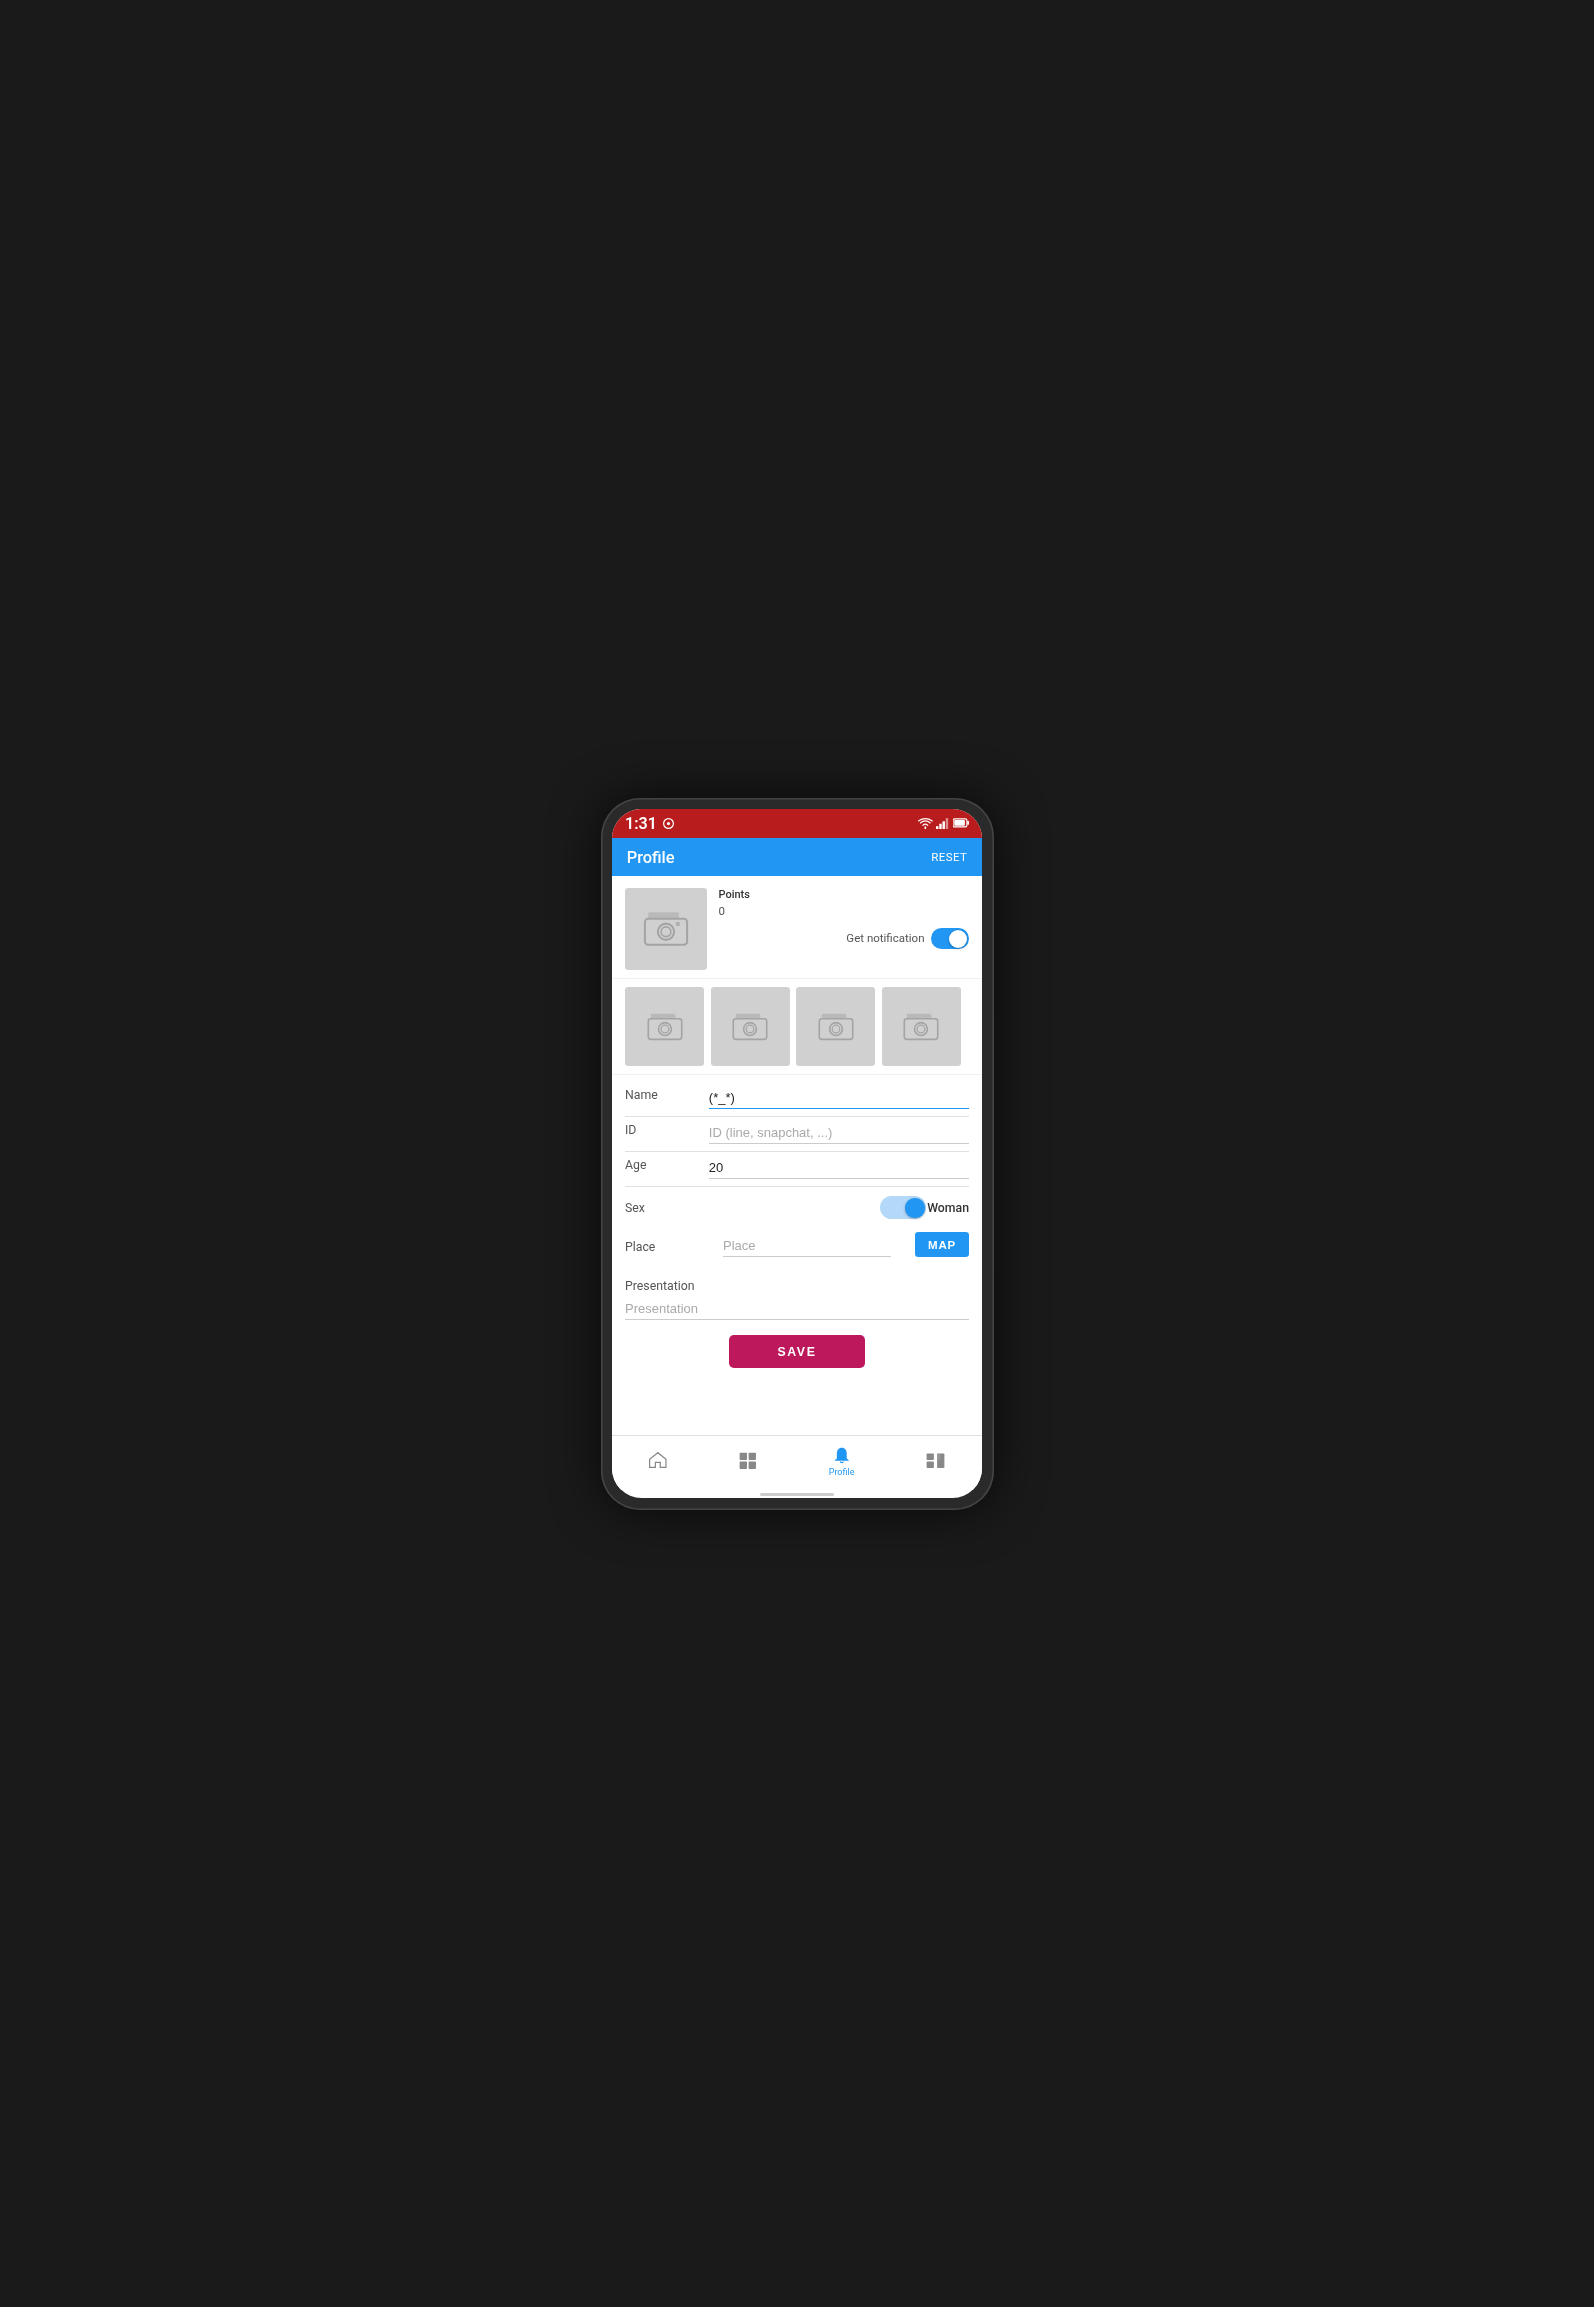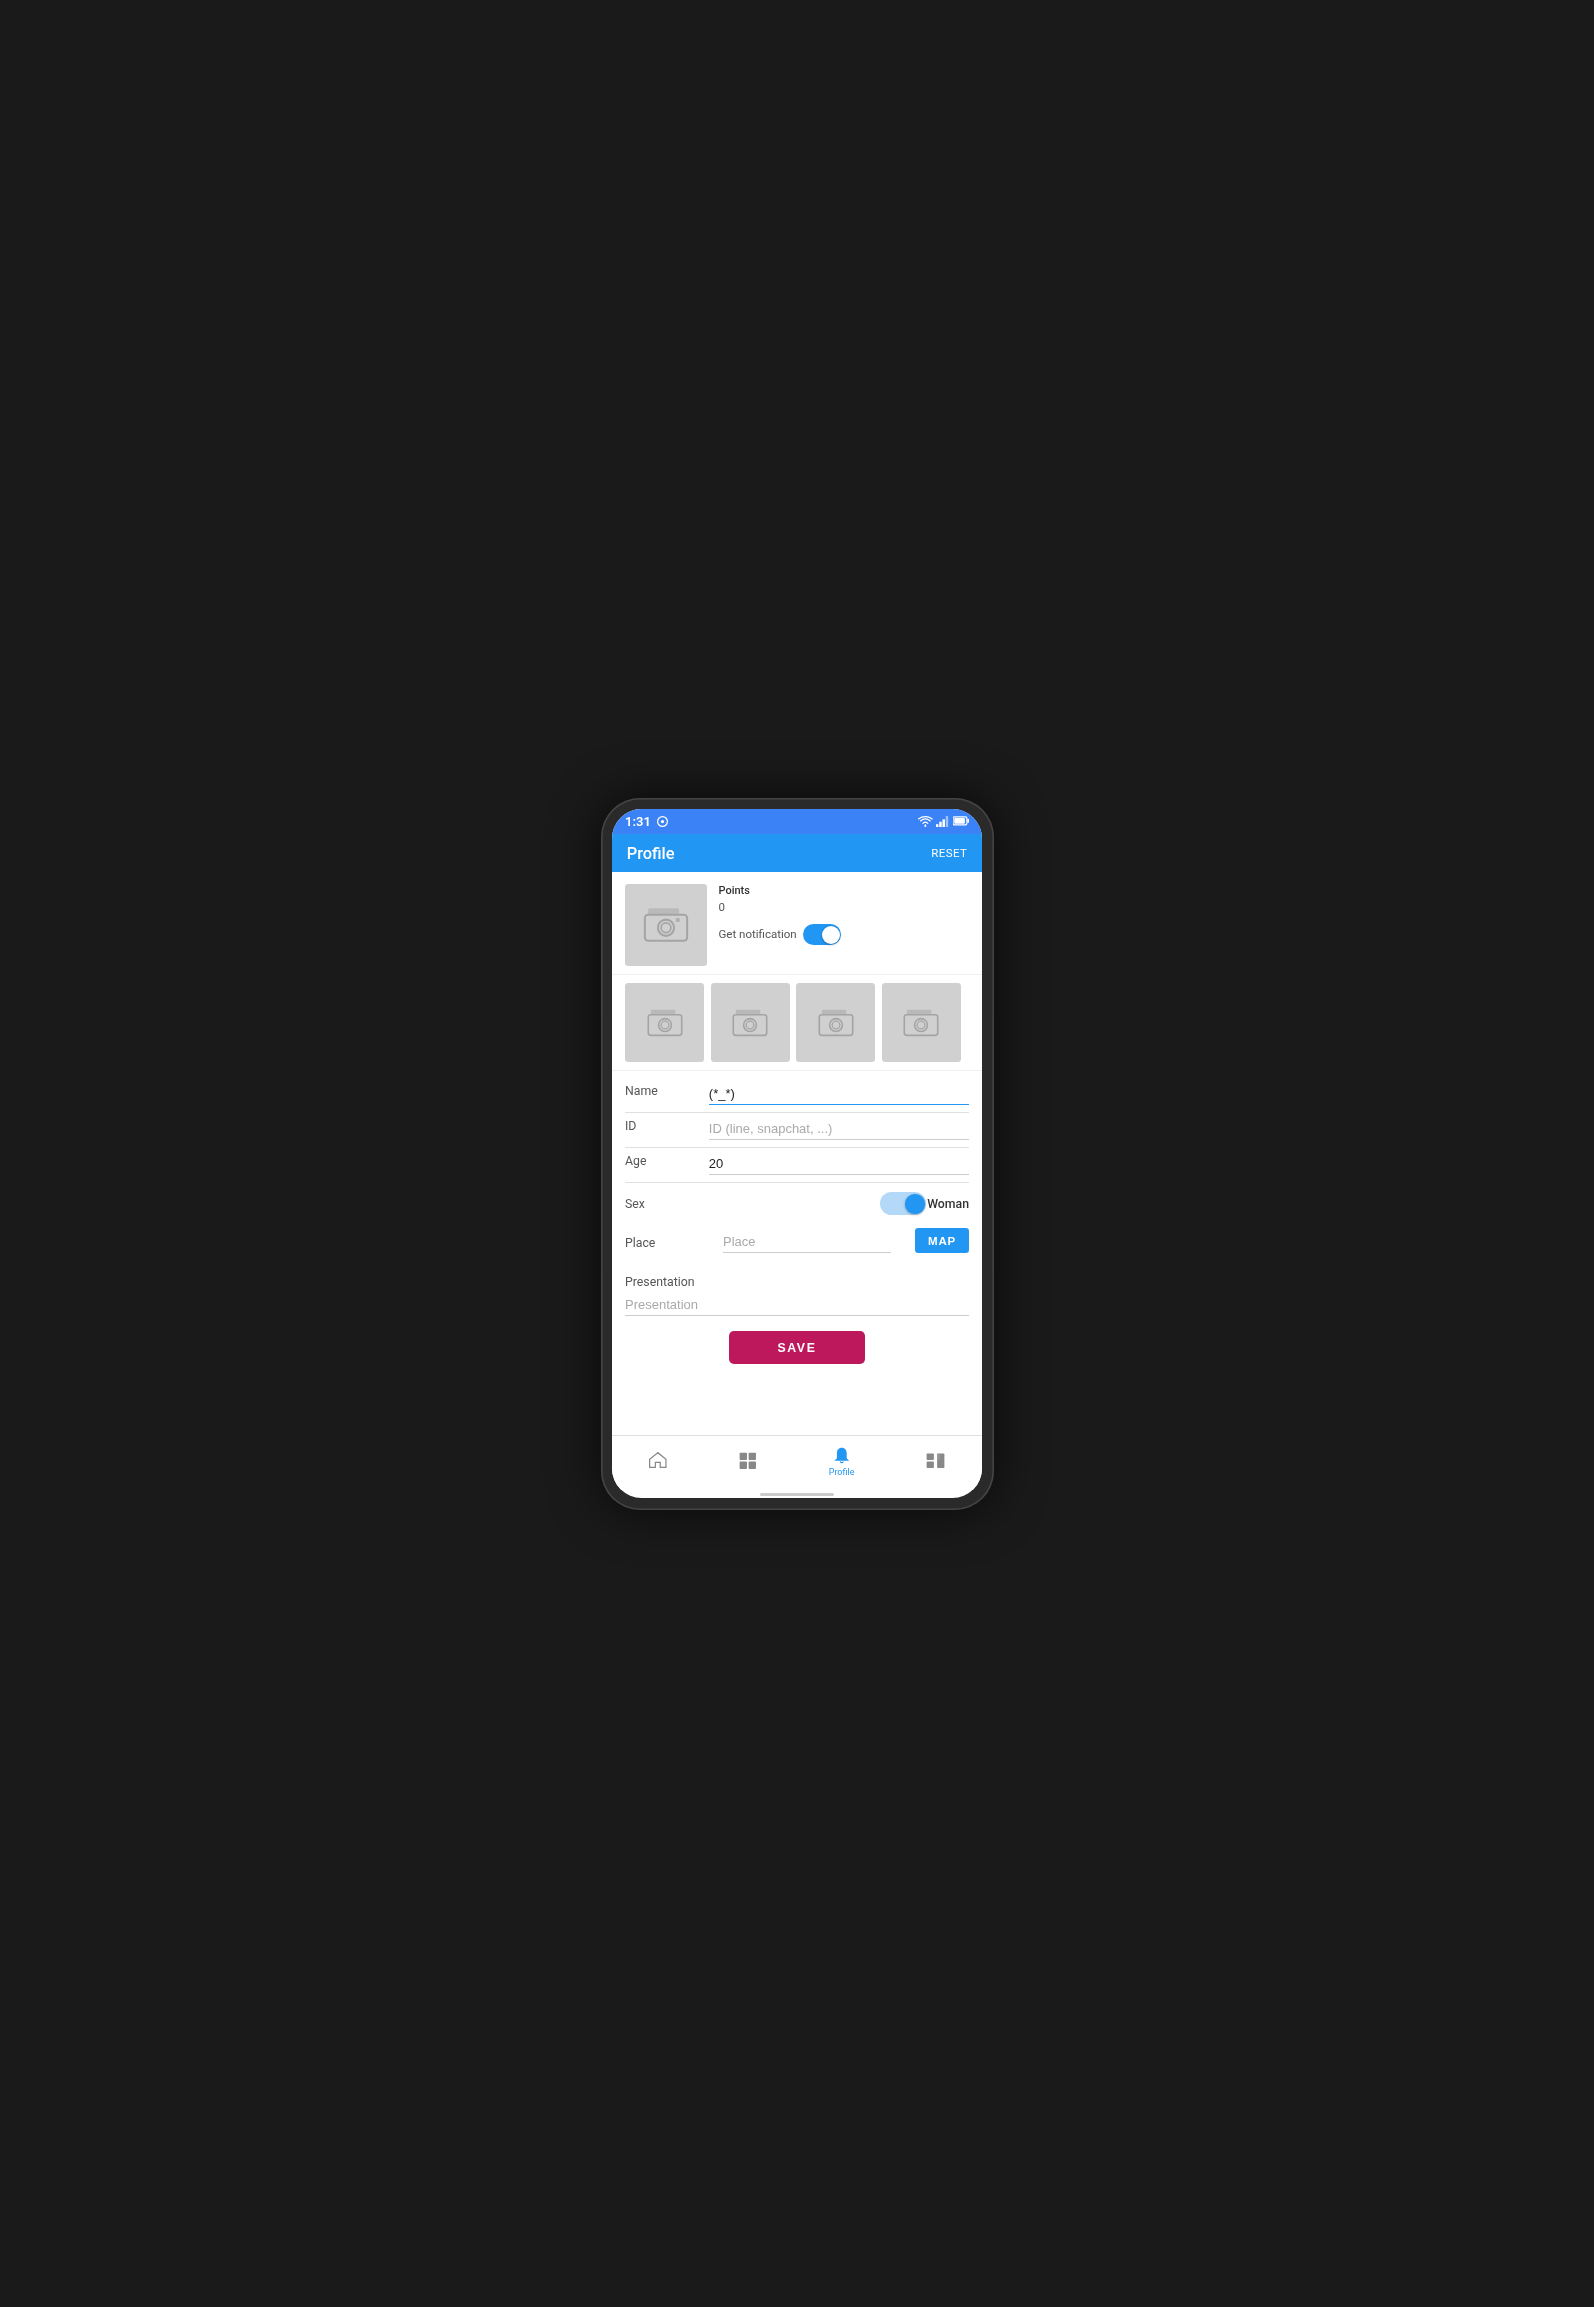--- a/index.html
+++ b/index.html
@@ -24,27 +24,27 @@
     .device-inner {
       flex: 1;
       background: #fff;
       border-radius: 29.5px;
       overflow: hidden;
       display: flex;
       flex-direction: column;
     }
     
     .status-bar {
-      background: #3b82f6;
+      background: #b91c1c;
       color: #fff;
       display: flex;
       justify-content: space-between;
       align-items: center;
       padding: 4.9px 13px;
-      font-size: 13px;
+      font-size: 16px;
       font-weight: 600;
       flex-shrink: 0;
       gap: 32px;
     }
     .status-left { display: flex; align-items: center; gap: 4.9px; }
     .status-right { display: flex; align-items: center; gap: 3.3px; }
 
     
     .app-bar {
       background: #2196F3;
@@ -89,20 +89,21 @@
       flex: 1;
       display: flex;
       flex-direction: column;
       gap: 3.3px;
     }
     .points-label { font-size: 11px; font-weight: 500; color: #333; }
     .points-value { font-size: 11.5px; color: #555; }
     .notification-row {
       display: flex;
       align-items: center;
+      justify-content: flex-end;
       gap: 6.5px;
       margin-top: 6.5px;
     }
     .notification-label { font-size: 11.5px; color: #555; }
 
     
     .toggle {
       width: 38px;
       height: 21px;
       background: #2196F3;

